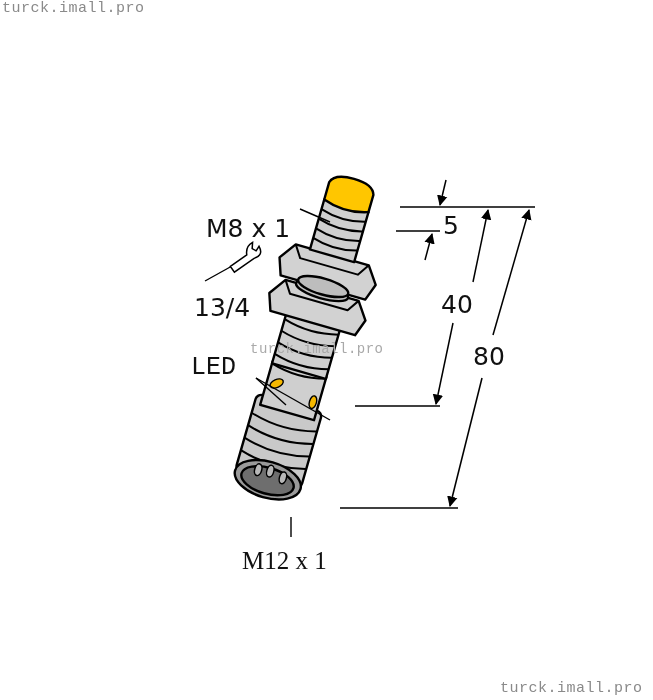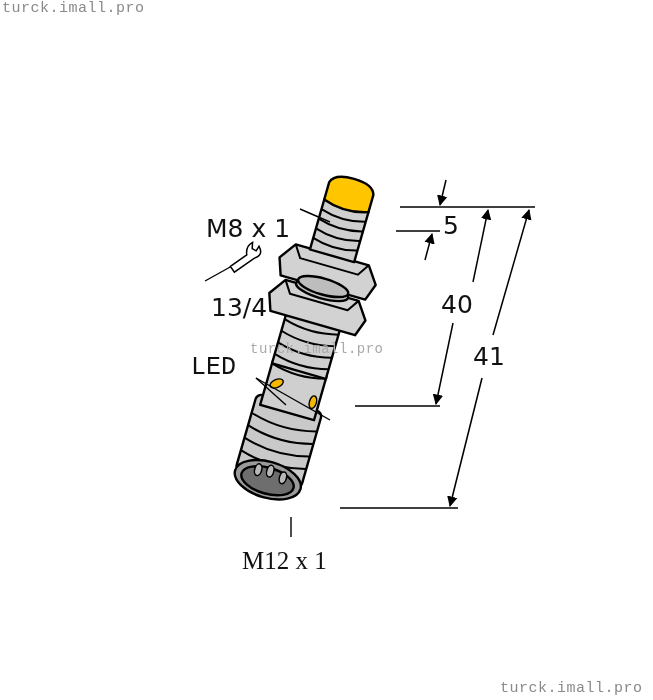--- a/index.html
+++ b/index.html
@@ -103,19 +103,19 @@
     <line x1="453" y1="323" x2="436" y2="404" marker-end="url(#arr)"></line>
 
     <line x1="493" y1="335" x2="529" y2="210" marker-end="url(#arr)"></line>
     <line x1="482" y1="378" x2="450" y2="506" marker-end="url(#arr)"></line>
   </g>
 </svg>
 
 <div class="wm wm-mid">turck.imall.pro</div>
 
 <div class="lbl" style="left:206px; top:184px;margin-top:32px;">M8 x 1</div>
-<div class="lbl" style="left:211px; top:295px;">13/4</div>
+<div class="lbl" style="left:194px; top:295px;">13/4</div>
 <div class="lbl" style="left:191px; top:355px;font-family:Liberation Mono, monospace;">LED</div>
 <div class="lbl" style="left:242px; top:548px;font-family:Liberation Serif, serif;">M12 x 1</div>
 
 <div class="lbl" style="left:443px; top:213px;">5</div>
 <div class="lbl" style="left:441px; top:292px;">40</div>
-<div class="lbl" style="left:473px; top:344px;">41</div>
+<div class="lbl" style="left:473px; top:344px;">80</div>
 
 </body></html>

